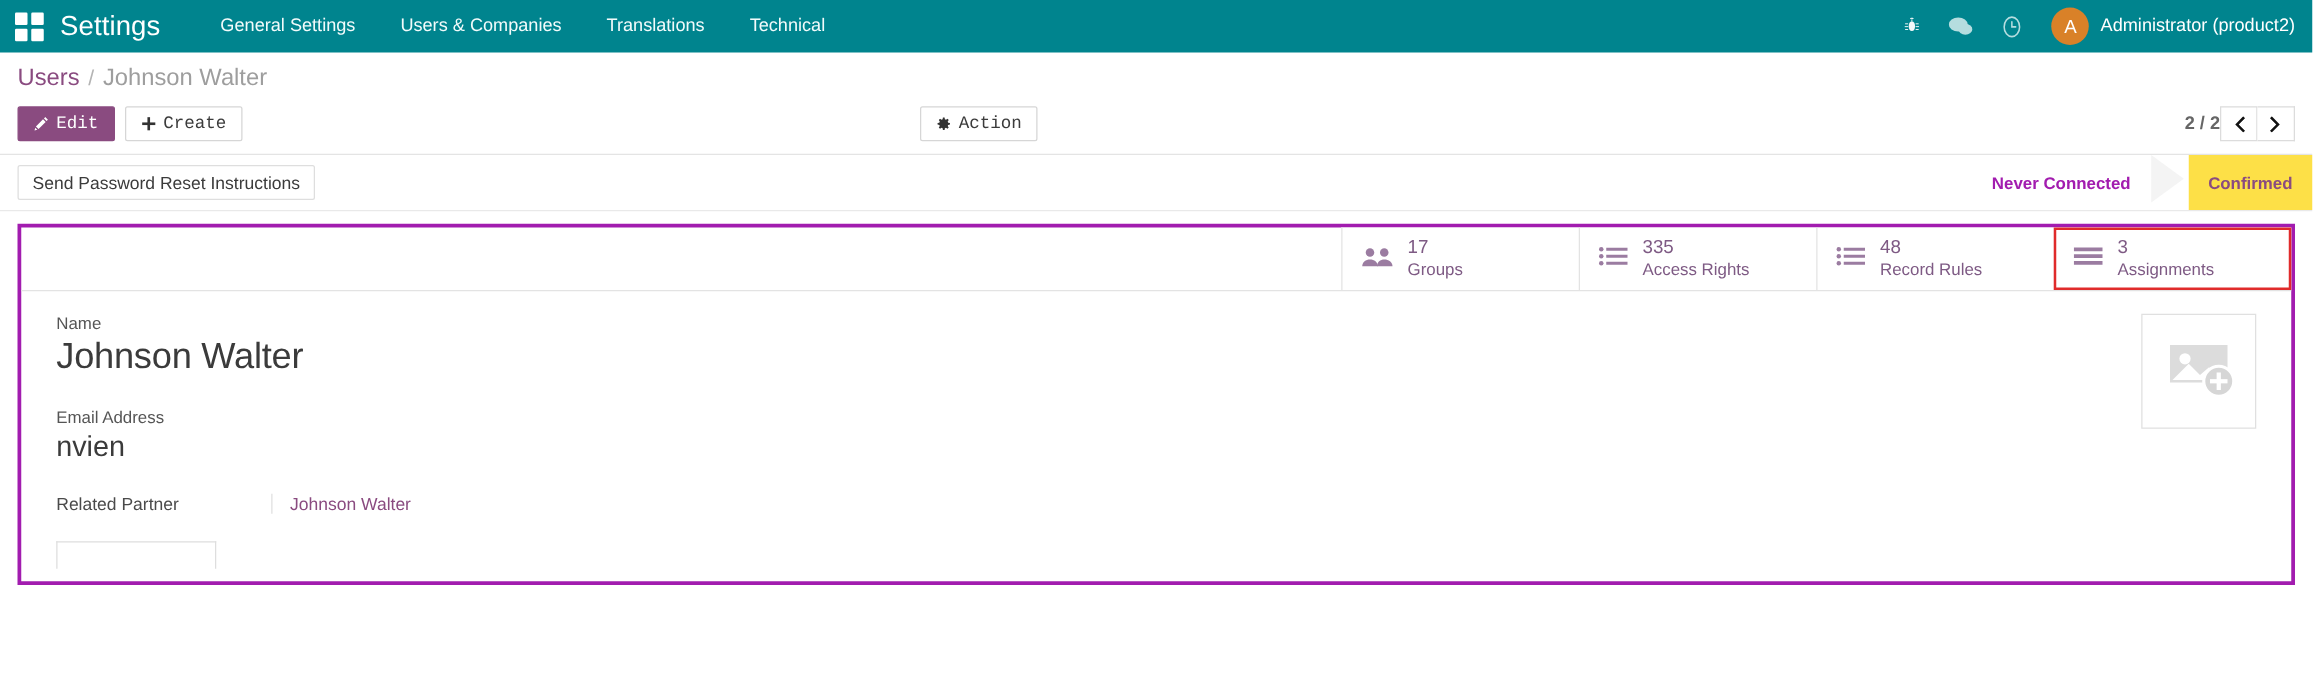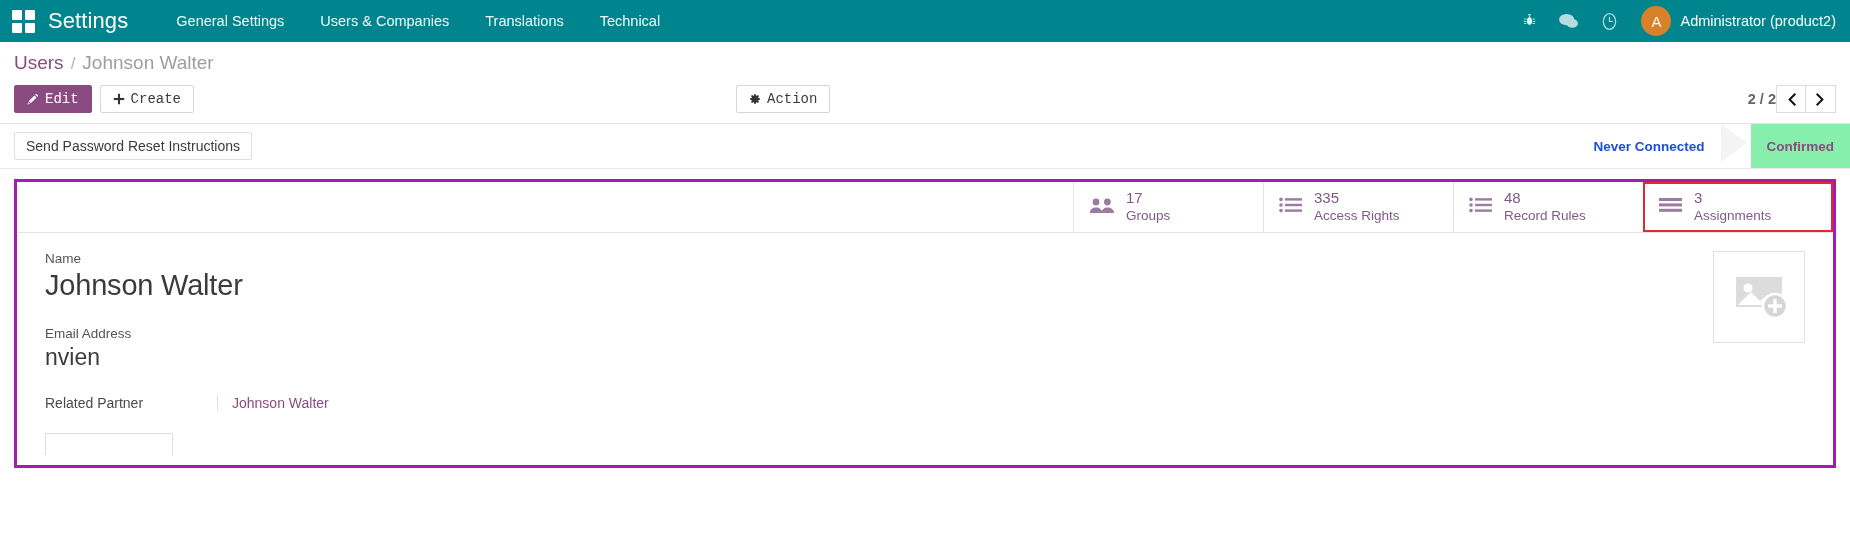--- a/index.html
+++ b/index.html
@@ -151,26 +151,26 @@
     position: absolute;
     right: 0; top: 0; bottom: 0;
     display: flex;
     align-items: stretch;
   }
   .st-item {
     display: flex; align-items: center;
     font-size: 13.5px;
     font-weight: bold;
     padding: 0 16px;
-    color: #1d4ed8;
-    cursor: pointer;
-    position: relative;
-    background: #fff;
-  }
-  .st-item.active { color: #8a4b80; background: #86efac; }
+    color: #a21caf;
+    cursor: pointer;
+    position: relative;
+    background: #fff;
+  }
+  .st-item.active { color: #8a4b80; background: #fde047; }
   .st-arrow {
     width: 30px;
     position: relative;
     background: #fff;
   }
   .st-arrow::before {
     content: "";
     position: absolute;
     left: 0; top: 0;
     border-top: 19px solid transparent;

